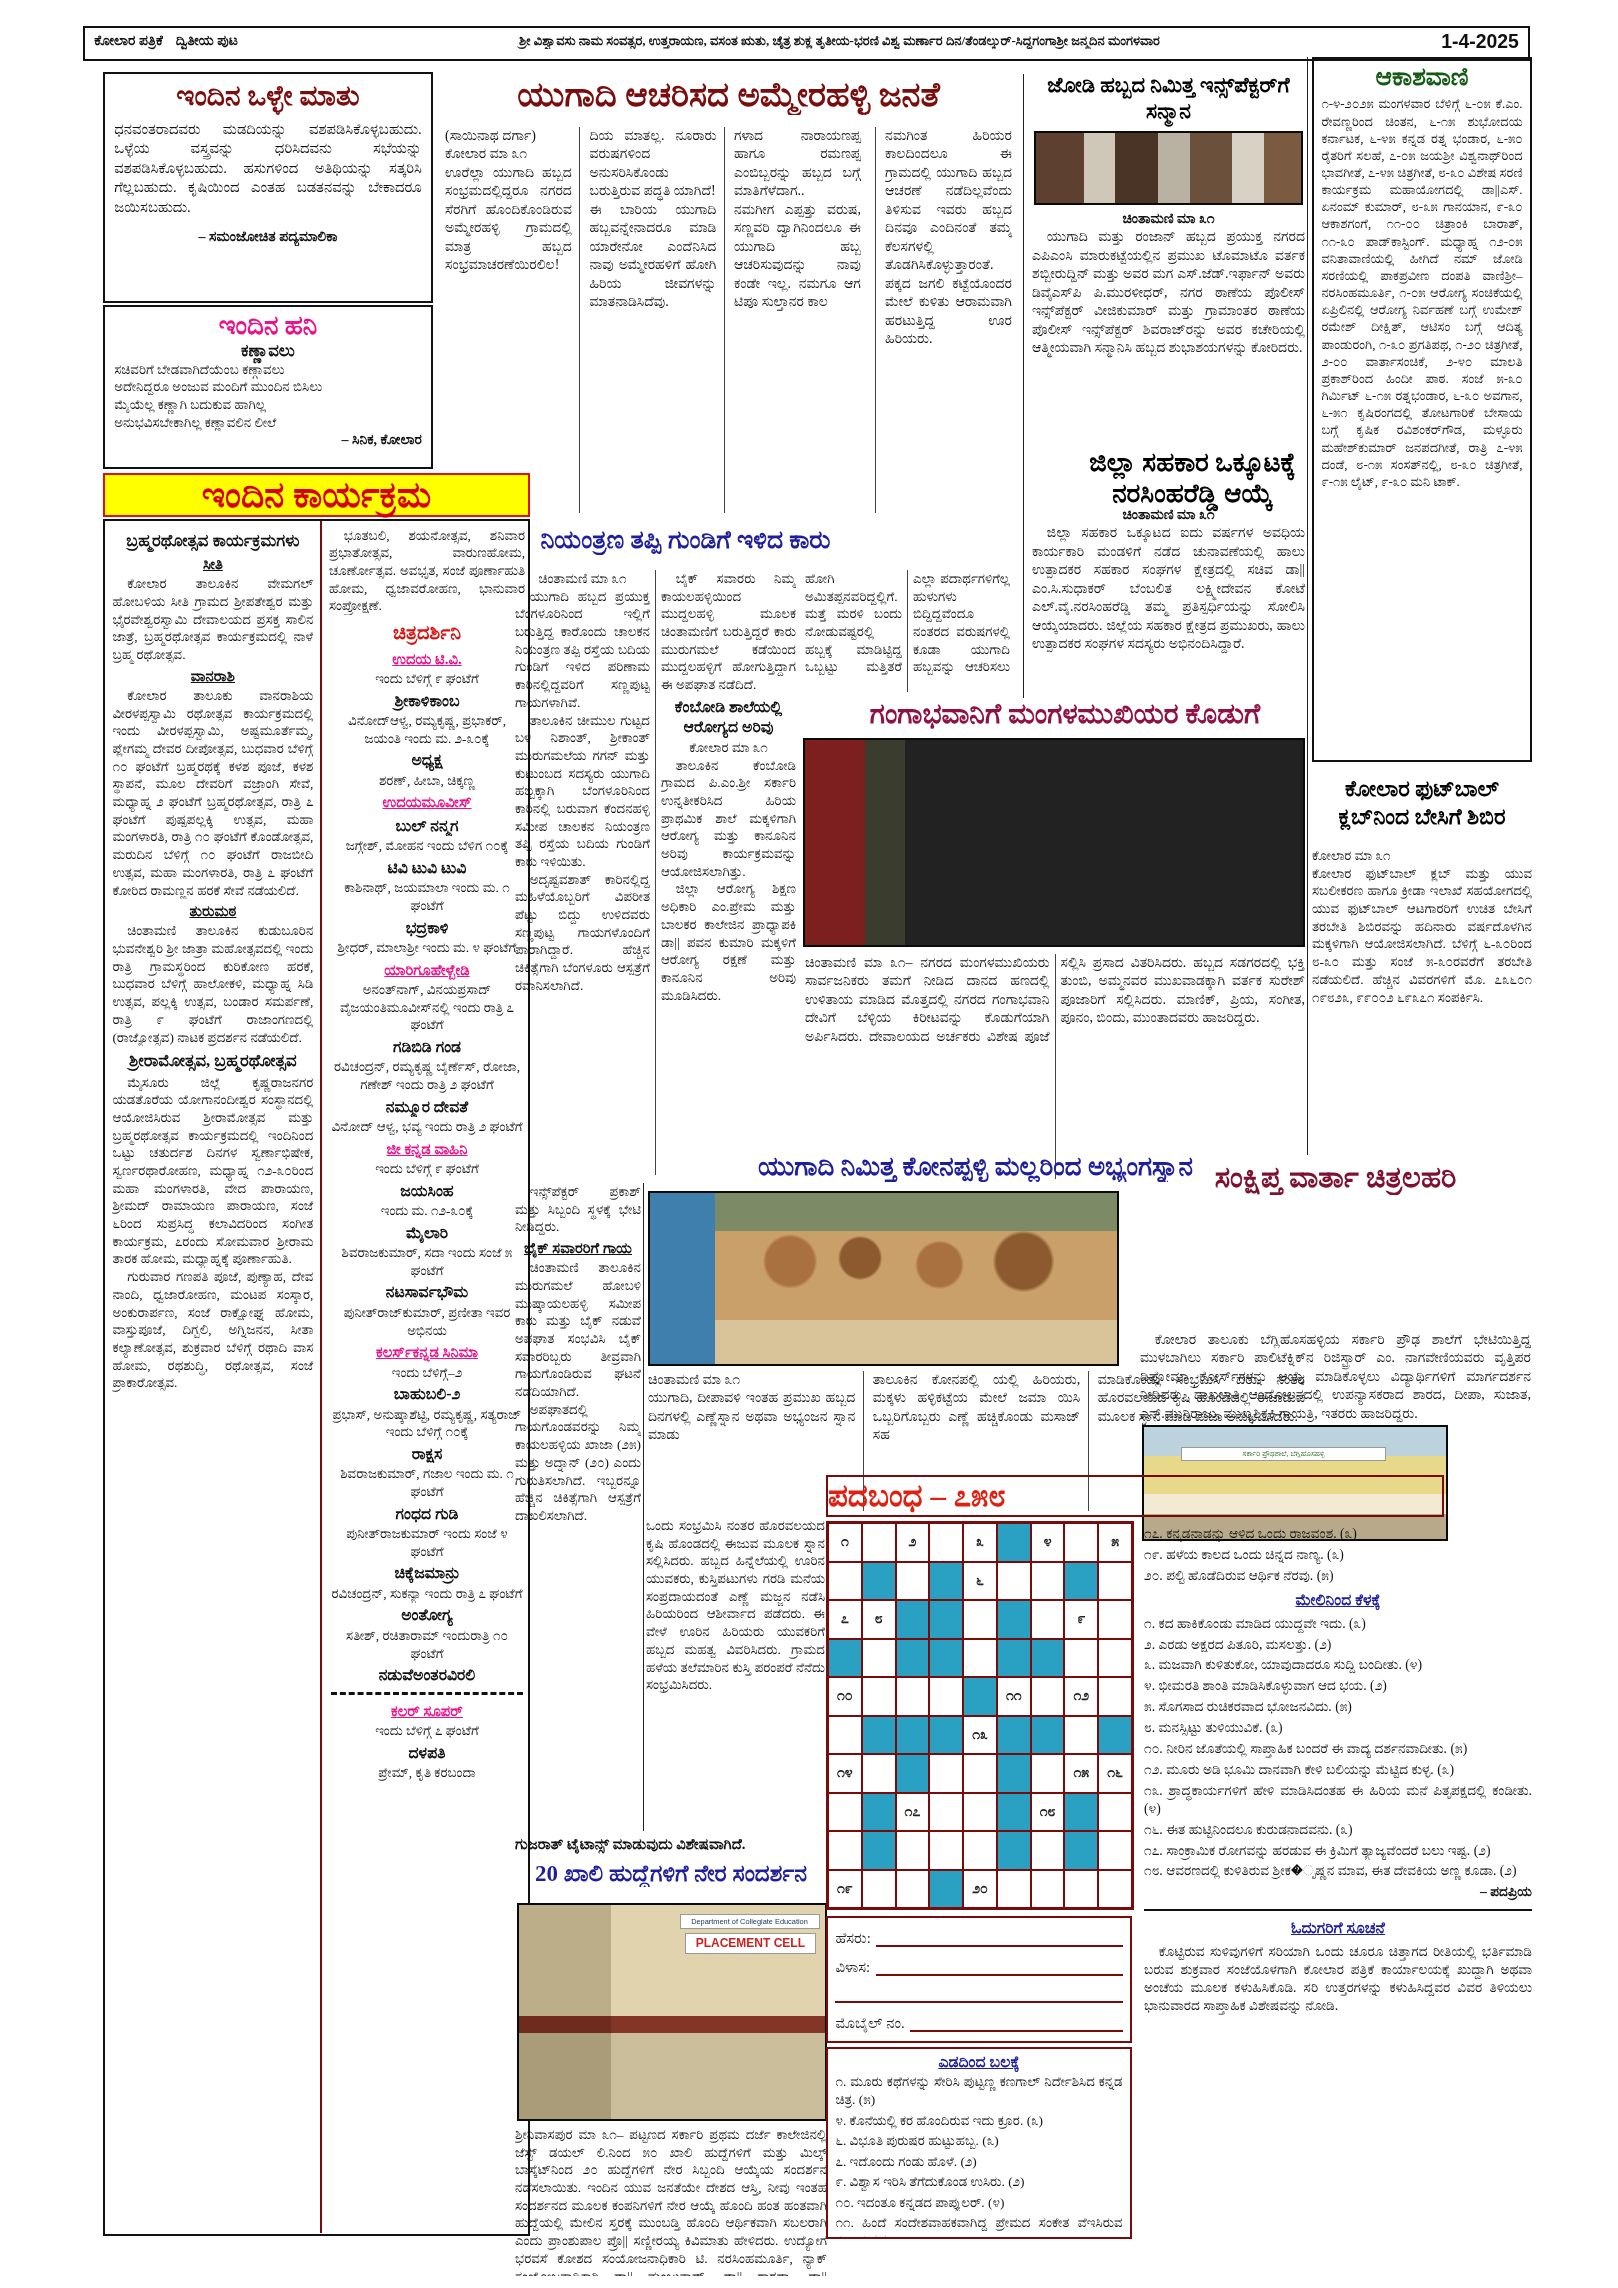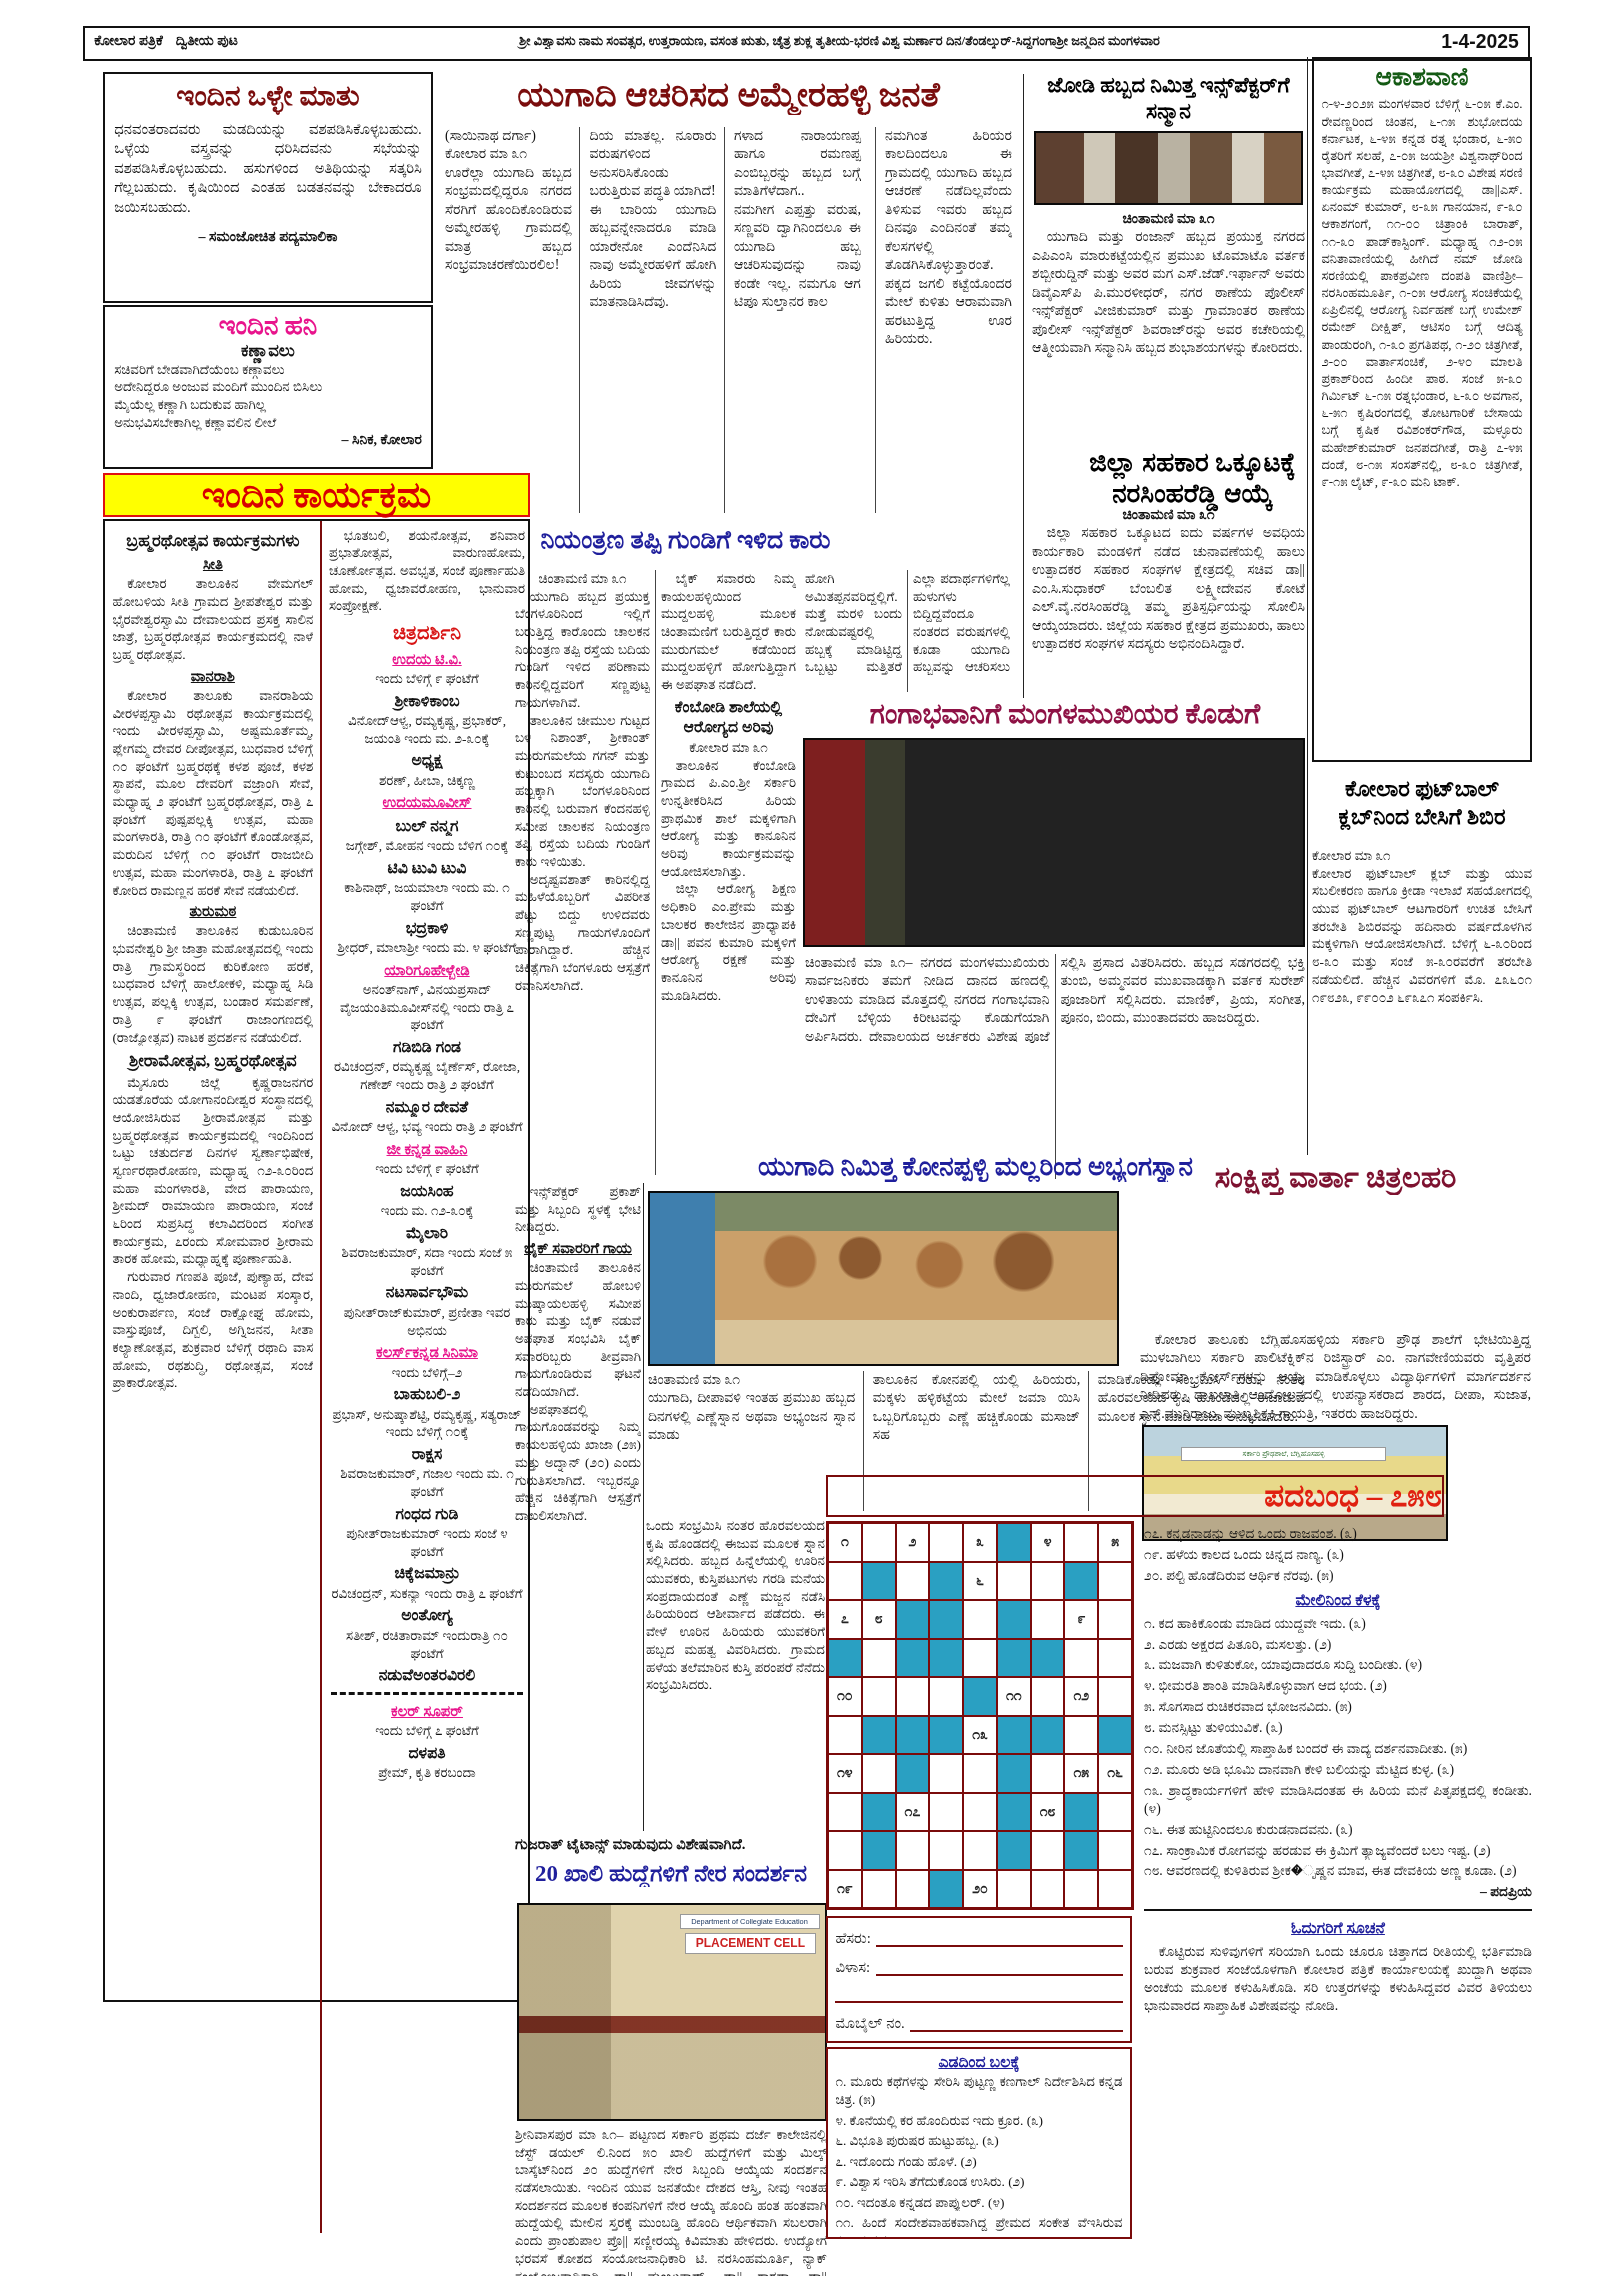--- a/index.html
+++ b/index.html
@@ -99,21 +99,21 @@
 ಅದೇನಿದ್ದರೂ ಅಂಜುವ ಮಂದಿಗೆ ಮುಂದಿನ ಬಿಸಿಲು
 ಮೈಯೆಲ್ಲ ಕಣ್ಣಾಗಿ ಬದುಕುವ ಹಾಗಿಲ್ಲ
 ಅನುಭವಿಸಬೇಕಾಗಿಲ್ಲ ಕಣ್ಣಾವಲಿನ ಲೀಲೆ</div>
     <div class="kn" style="text-align:right;font-weight:bold;">– ಸಿನಿಕ, ಕೋಲಾರ</div>
   </div>
 
   <div class="abs" style="left:103px;top:473px;width:427px;height:44px;background:#ffff00;border:2.8px solid #e01010;display:flex;align-items:center;justify-content:center;">
     <span style="color:#d80000;font-weight:bold;font-size:36px;">ಇಂದಿನ ಕಾರ್ಯಕ್ರಮ</span>
   </div>
 
-  <div class="abs bdr" style="left:103px;top:519px;width:427px;height:1483px;">
+  <div class="abs bdr" style="left:103px;top:519px;width:427px;height:1717px;">
     <div class="abs kn" style="left:7.4px;top:5.5px;width:201px;height:1702px;font-size:13.4px;">
         <div class="li hb">ಬ್ರಹ್ಮರಥೋತ್ಸವ ಕಾರ್ಯಕ್ರಮಗಳು</div>
         <div class="li hul">ಸೀತಿ</div>
         <div class="li p">ಕೋಲಾರ ತಾಲೂಕಿನ ವೇಮಗಲ್ ಹೋಬಳಿಯ ಸೀತಿ ಗ್ರಾಮದ ಶ್ರೀಪತೇಶ್ವರ ಮತ್ತು ಭೈರವೇಶ್ವರಸ್ವಾಮಿ ದೇವಾಲಯದ ಪ್ರಸಕ್ತ ಸಾಲಿನ ಜಾತ್ರೆ, ಬ್ರಹ್ಮರಥೋತ್ಸವ ಕಾರ್ಯಕ್ರಮದಲ್ಲಿ ನಾಳೆ ಬ್ರಹ್ಮ ರಥೋತ್ಸವ.</div>
         <div class="li hul">ವಾನರಾಶಿ</div>
         <div class="li p">ಕೋಲಾರ ತಾಲೂಕು ವಾನರಾಶಿಯ ವೀರಳಪ್ಪಸ್ವಾಮಿ ರಥೋತ್ಸವ ಕಾರ್ಯಕ್ರಮದಲ್ಲಿ ಇಂದು ವೀರಳಪ್ಪಸ್ವಾಮಿ, ಅಷ್ಟಮೂರ್ತೆಮ್ಮ, ಪ್ಲೇಗಮ್ಮ ದೇವರ ದೀಪೋತ್ಸವ, ಬುಧವಾರ ಬೆಳಿಗ್ಗೆ ೧೦ ಘಂಟೆಗೆ ಬ್ರಹ್ಮರಥಕ್ಕೆ ಕಳಶ ಪೂಜೆ, ಕಳಶ ಸ್ಥಾಪನೆ, ಮೂಲ ದೇವರಿಗೆ ವಜ್ರಾಂಗಿ ಸೇವೆ, ಮಧ್ಯಾಹ್ನ ೨ ಘಂಟೆಗೆ ಬ್ರಹ್ಮರಥೋತ್ಸವ, ರಾತ್ರಿ ೭ ಘಂಟೆಗೆ ಪುಷ್ಪಪಲ್ಲಕ್ಕಿ ಉತ್ಸವ, ಮಹಾ ಮಂಗಳಾರತಿ, ರಾತ್ರಿ ೧೦ ಘಂಟೆಗೆ ಕೊಂಡೋತ್ಸವ, ಮರುದಿನ ಬೆಳಿಗ್ಗೆ ೧೦ ಘಂಟೆಗೆ ರಾಜಬೀದಿ ಉತ್ಸವ, ಮಹಾ ಮಂಗಳಾರತಿ, ರಾತ್ರಿ ೭ ಘಂಟೆಗೆ ಕೋರಿದ ರಾಮಣ್ಣನ ಹರಕೆ ಸೇವೆ ನಡೆಯಲಿದೆ.</div>
         <div class="li hul">ತುರುಮಠ</div>
         <div class="li p">ಚಿಂತಾಮಣಿ ತಾಲೂಕಿನ ಕುಡುಬೂರಿನ ಭುವನೇಶ್ವರಿ ಶ್ರೀ ಜಾತ್ರಾ ಮಹೋತ್ಸವದಲ್ಲಿ ಇಂದು ರಾತ್ರಿ ಗ್ರಾಮಸ್ಥರಿಂದ ಕುರಿಕೋಣ ಹರಕೆ, ಬುಧವಾರ ಬೆಳಿಗ್ಗೆ ಹಾಲೋಕಳಿ, ಮಧ್ಯಾಹ್ನ ಸಿಡಿ ಉತ್ಸವ, ಪಲ್ಲಕ್ಕಿ ಉತ್ಸವ, ಬಂಡಾರ ಸಮರ್ಪಣೆ, ರಾತ್ರಿ ೯ ಘಂಟೆಗೆ ರಾಜಾಂಗಣದಲ್ಲಿ (ರಾಜ್ಯೋತ್ಸವ) ನಾಟಕ ಪ್ರದರ್ಶನ ನಡೆಯಲಿದೆ.</div>
         <div class="li hb">ಶ್ರೀರಾಮೋತ್ಸವ, ಬ್ರಹ್ಮರಥೋತ್ಸವ</div>
         <div class="li p">ಮೈಸೂರು ಜಿಲ್ಲೆ ಕೃಷ್ಣರಾಜನಗರ ಯಡತೊರೆಯ ಯೋಗಾನಂದೀಶ್ವರ ಸಂಸ್ಥಾನದಲ್ಲಿ ಆಯೋಜಿಸಿರುವ ಶ್ರೀರಾಮೋತ್ಸವ ಮತ್ತು ಬ್ರಹ್ಮರಥೋತ್ಸವ ಕಾರ್ಯಕ್ರಮದಲ್ಲಿ ಇಂದಿನಿಂದ ಒಟ್ಟು ಚತುರ್ದಶ ದಿನಗಳ ಸ್ವರ್ಣಾಭಿಷೇಕ, ಸ್ವರ್ಣರಥಾರೋಹಣ, ಮಧ್ಯಾಹ್ನ ೧೨-೩೦ರಿಂದ ಮಹಾ ಮಂಗಳಾರತಿ, ವೇದ ಪಾರಾಯಣ, ಶ್ರೀಮದ್ ರಾಮಾಯಣ ಪಾರಾಯಣ, ಸಂಜೆ ೬ರಿಂದ ಸುಪ್ರಸಿದ್ಧ ಕಲಾವಿದರಿಂದ ಸಂಗೀತ ಕಾರ್ಯಕ್ರಮ, ೭ರಂದು ಸೋಮವಾರ ಶ್ರೀರಾಮ ತಾರಕ ಹೋಮ, ಮಧ್ಯಾಹ್ನಕ್ಕೆ ಪೂರ್ಣಾಹುತಿ.</div>
@@ -255,21 +255,21 @@
   <div class="abs center hl-black" style="left:1312px;top:775px;width:220px;font-size:22px;line-height:1.25;">ಕೋಲಾರ ಫುಟ್‌ಬಾಲ್ ಕ್ಲಬ್‌ನಿಂದ ಬೇಸಿಗೆ ಶಿಬಿರ</div>
   <div class="abs kn pre" style="left:1312px;top:847px;width:220px;height:306px;font-size:13.4px;">ಕೋಲಾರ ಮಾ ೩೧
 ಕೋಲಾರ ಫುಟ್‌ಬಾಲ್ ಕ್ಲಬ್ ಮತ್ತು ಯುವ ಸಬಲೀಕರಣ ಹಾಗೂ ಕ್ರೀಡಾ ಇಲಾಖೆ ಸಹಯೋಗದಲ್ಲಿ ಯುವ ಫುಟ್‌ಬಾಲ್ ಆಟಗಾರರಿಗೆ ಉಚಿತ ಬೇಸಿಗೆ ತರಬೇತಿ ಶಿಬಿರವನ್ನು ಹದಿನಾರು ವರ್ಷದೊಳಗಿನ ಮಕ್ಕಳಿಗಾಗಿ ಆಯೋಜಿಸಲಾಗಿದೆ. ಬೆಳಿಗ್ಗೆ ೬-೩೦ರಿಂದ ೮-೩೦ ಮತ್ತು ಸಂಜೆ ೫-೩೦ರವರೆಗೆ ತರಬೇತಿ ನಡೆಯಲಿದೆ. ಹೆಚ್ಚಿನ ವಿವರಗಳಿಗೆ ಮೊ. ೭೩೬೦೧ ೧೯೮೨೩, ೯೯೦೦೨ ೬೯೩೭೧ ಸಂಪರ್ಕಿಸಿ.</div>
 
   <div class="abs nowrap center hl-pinkmag" style="left:1140px;top:1161px;width:391px;font-size:29px;color:#7d1230;">ಸಂಕ್ಷಿಪ್ತ ವಾರ್ತಾ ಚಿತ್ರಲಹರಿ</div>
   <div class="abs photo ph-school" style="left:1142px;top:1207px;width:306px;height:116px;">
     <span class="ph-note" style="left:37px;top:20px;width:203px;height:12px;font-size:7.4px;line-height:12px;color:#145a14;">ಸರ್ಕಾರಿ ಪ್ರೌಢಶಾಲೆ, ಬೆಗ್ಲಿಹೊಸಹಳ್ಳಿ</span>
   </div>
   <div class="abs kn" style="left:1140px;top:1331px;width:391px;height:183px;font-size:14px;text-indent:14.8px;">ಕೋಲಾರ ತಾಲೂಕು ಬೆಗ್ಲಿಹೊಸಹಳ್ಳಿಯ ಸರ್ಕಾರಿ ಪ್ರೌಢ ಶಾಲೆಗೆ ಭೇಟಿಯಿತ್ತಿದ್ದ ಮುಳಬಾಗಿಲು ಸರ್ಕಾರಿ ಪಾಲಿಟೆಕ್ನಿಕ್‌ನ ರಿಜಿಸ್ಟ್ರಾರ್ ಎಂ. ನಾಗವೇಣಿಯವರು ವೃತ್ತಿಪರ ಡಿಪ್ಲೋಮಾ ಕೋರ್ಸ್‌ಗಳನ್ನು ಆಯ್ಕೆ ಮಾಡಿಕೊಳ್ಳಲು ವಿದ್ಯಾರ್ಥಿಗಳಿಗೆ ಮಾರ್ಗದರ್ಶನ ನೀಡಿದರು. ದಾಖಲಾತಿ ಆಂದೋಲನದಲ್ಲಿ ಉಪನ್ಯಾಸಕರಾದ ಶಾರದ, ದೀಪಾ, ಸುಜಾತ, ಎನ್.ಮುನಿರಾಜು, ಮುಖ್ಯಶಿಕ್ಷಕಿ ಗಾಯತ್ರಿ, ಇತರರು ಹಾಜರಿದ್ದರು.</div>
 
-  <div class="abs" style="left:826px;top:1475px;width:618px;height:42px;border:2.8px solid #7a0b0b;display:flex;align-items:center;justify-content:flex-end;box-sizing:border-box;">
+  <div class="abs" style="left:826px;top:1475px;width:618px;height:42px;border:2.8px solid #7a0b0b;display:flex;align-items:center;justify-content:flex-start;box-sizing:border-box;">
     <span class="hl-red" style="font-size:31px;">ಪದಬಂಧ – ೭೫೮</span>
   </div>
   <div id="cw-grid" class="abs" style="left:826px;top:1521px;width:308px;height:389px;">
       <div class="cw-cell">೧</div>
       <div class="cw-cell"></div>
       <div class="cw-cell">೨</div>
       <div class="cw-cell"></div>
       <div class="cw-cell">೩</div>
       <div class="cw-cell teal"></div>
       <div class="cw-cell">೪</div>

